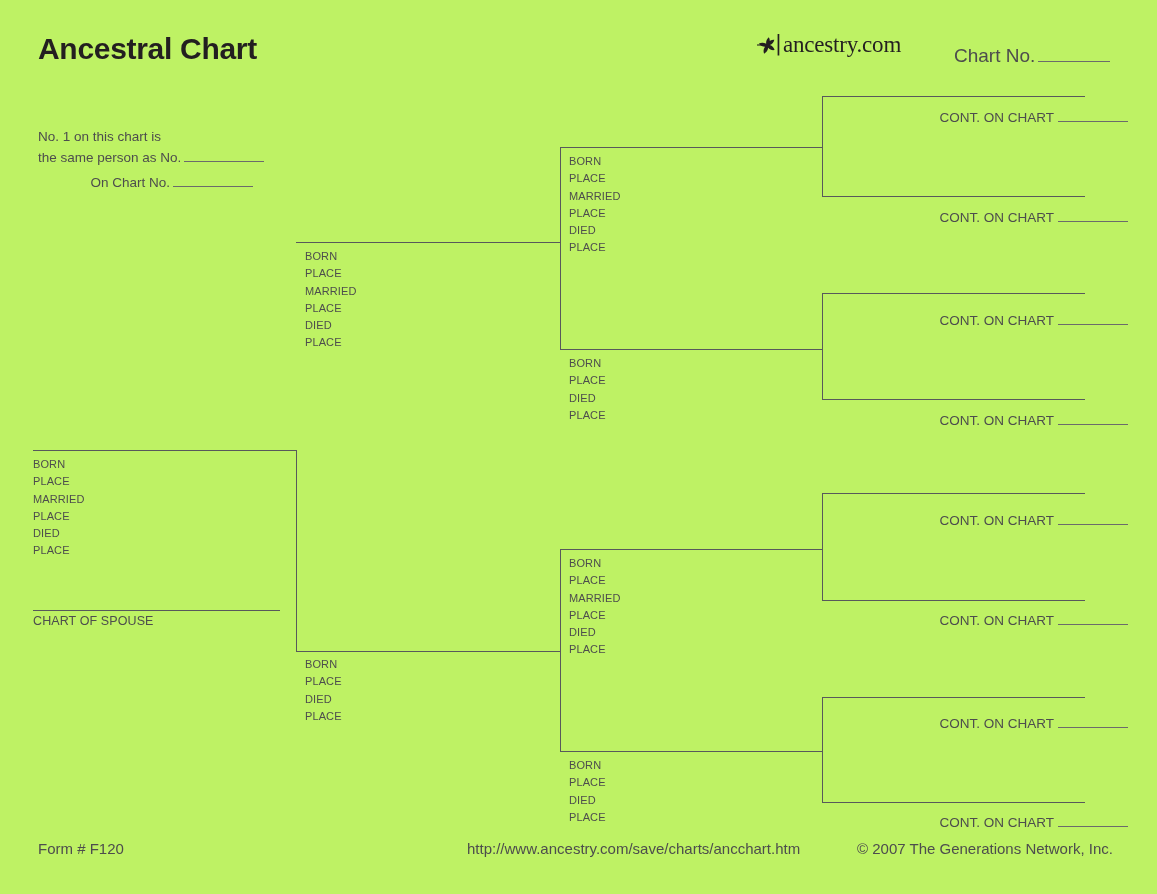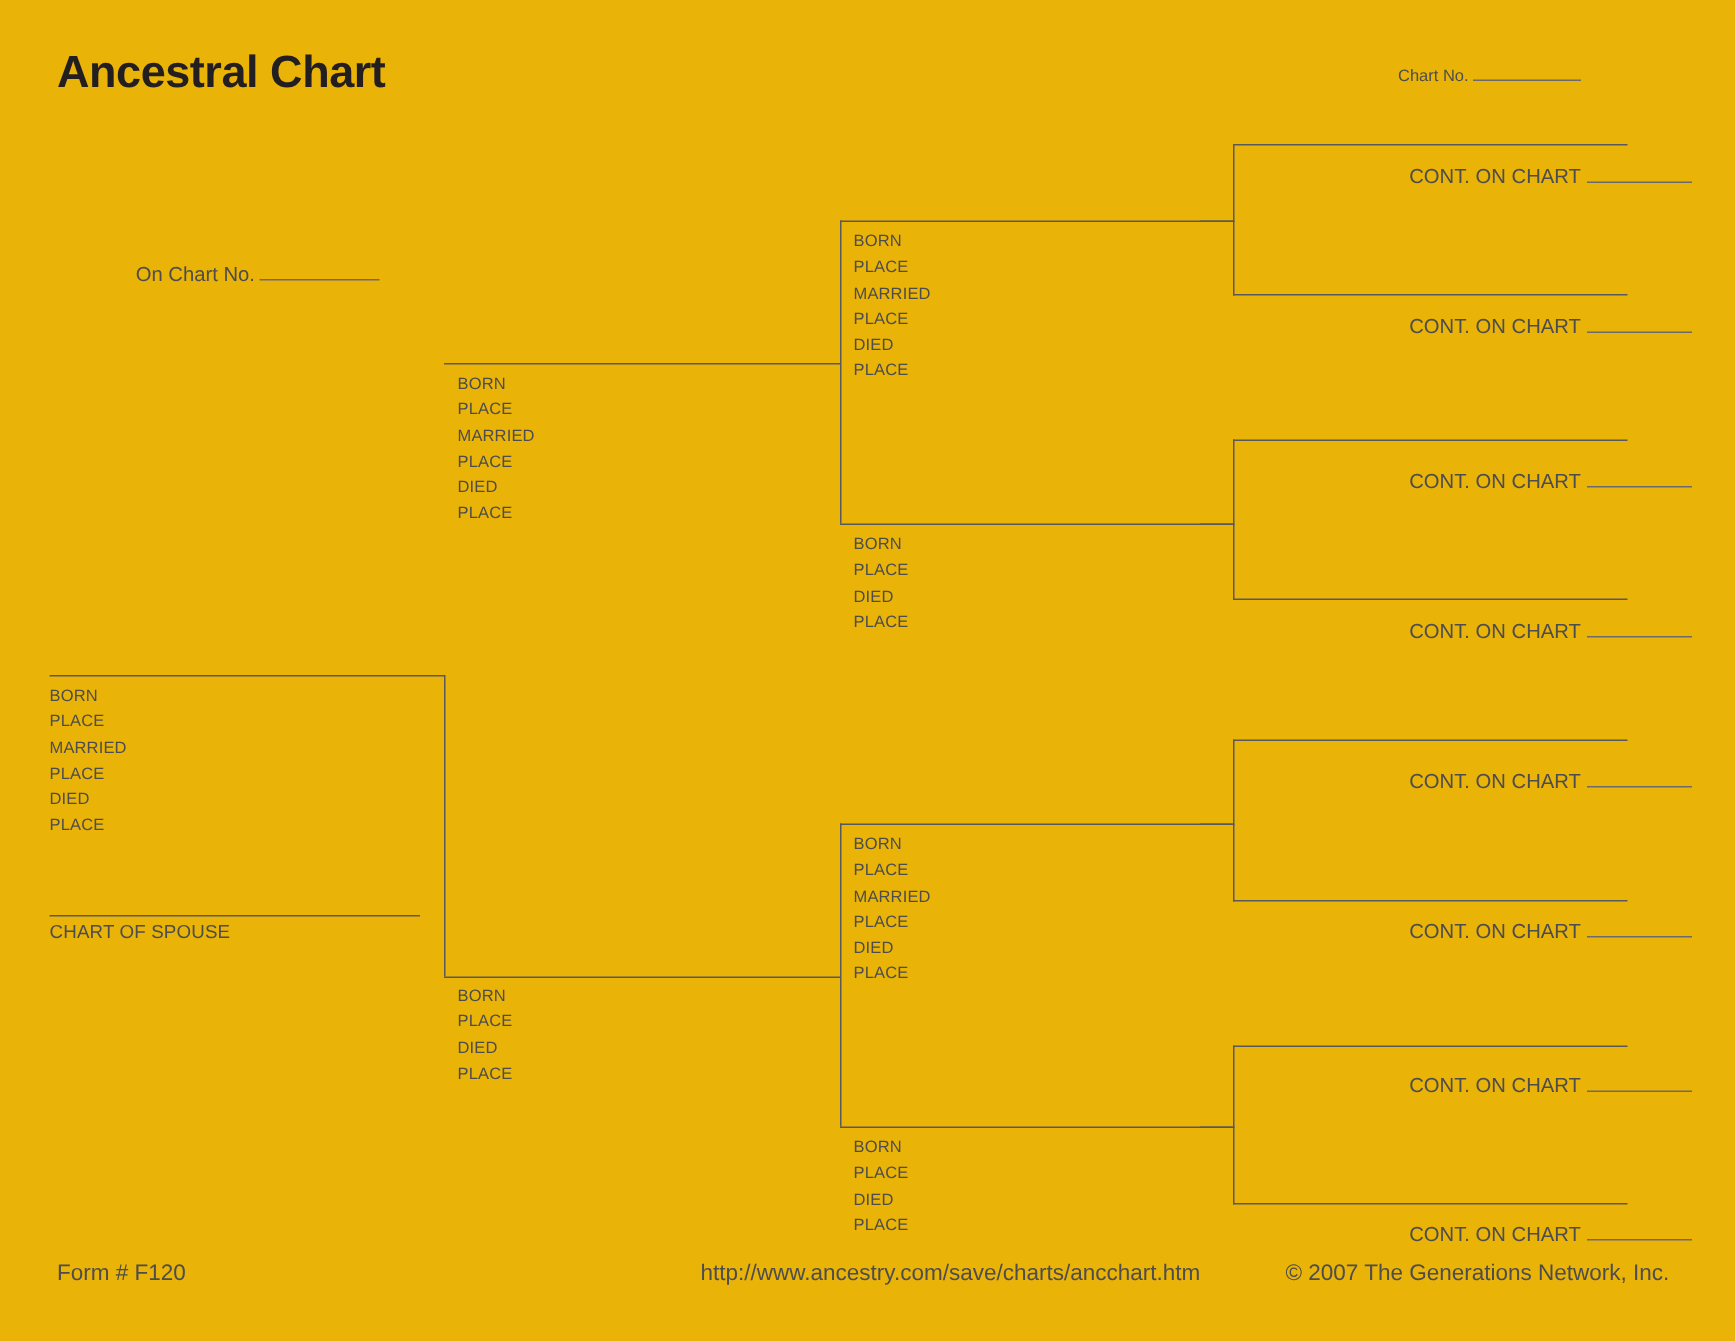--- a/index.html
+++ b/index.html
@@ -9,21 +9,21 @@
     background: #ffffff;
   }
   body {
     font-family: "Liberation Sans", sans-serif;
     color: #4d4d4d;
   }
   #page {
     position: relative;
     width: 1157px;
     height: 894px;
-    background: #eab308;
+    background: #bef264;
     overflow: hidden;
   }
 
   
   .chart-title {
     position: absolute;
     left: 38px;
     top: 32px;
     font-size: 30px;
     font-weight: bold;
@@ -48,23 +48,23 @@
   .brand-word {
     font-family: "Liberation Serif", serif;
     font-size: 23px;
     color: #231f20;
     letter-spacing: -0.2px;
     margin-left: 1px;
     white-space: nowrap;
   }
   .chart-no {
     position: absolute;
-    left: 932px;
+    left: 954px;
     top: 45px;
-    font-size: 11px;
+    font-size: 19px;
     white-space: nowrap;
   }
 
   
   .same-person {
     position: absolute;
     left: 38px;
     top: 126px;
     font-size: 13.5px;
     line-height: 21px;
@@ -139,25 +139,39 @@
   .footer-center { left: 467px; }
   .footer-right  { left: 857px; }
 </style>
 </head>
 <body>
 
 <div id="page">
 
   <div class="chart-title">Ancestral Chart</div>
 
+  <div class="brand">
+    <svg class="brand-mark" viewBox="0 0 26 24">
+      <g fill="#231f20">
+        <path d="M12.6 11.9c1.6-2.3 1.6-5.2 .2-7.6-2.0 1.6-3.0 4.1-2.6 6.5-2.2-1.4-5.0-1.5-7.3-.3 1.4 2.1 3.8 3.3 6.2 3.2-1.6 2.0-2.0 4.7-1.0 7.0 2.3-1.1 3.9-3.4 4.0-5.9 1.6 1.9 4.1 2.8 6.5 2.3-.5-2.4-2.3-4.4-4.7-5.1 2.3-.9 4.0-2.9 4.4-5.3-2.4-.3-4.8 .8-6.2 2.8z"></path>
+        <path d="M1.0 12.0 L8.6 12.0" stroke="#231f20" stroke-width="1.1" fill="none"></path>
+        <rect x="21.6" y="1.0" width="1.7" height="21.5"></rect>
+      </g>
+    </svg>
+    <span class="brand-word">ancestry.com</span>
+  </div>
 
   <div class="chart-no">
     <span>Chart No.</span><span class="rule r-chartno"></span>
   </div>
 
+  <div class="same-person">
+    <div>No. 1 on this chart is</div>
+    <div><span>the same person as No.</span><span class="rule r-same"></span></div>
+  </div>
   <div class="on-chart-no">
     <span>On Chart No.</span><span class="rule r-onchart"></span>
   </div>
 
   <div class="hline" style="left:33px; top:450px; width:263px;"></div>
   <div class="fields" style="left:33px; top:456px;">
     <div>BORN</div>
     <div>PLACE</div>
     <div>MARRIED</div>
     <div>PLACE</div>

